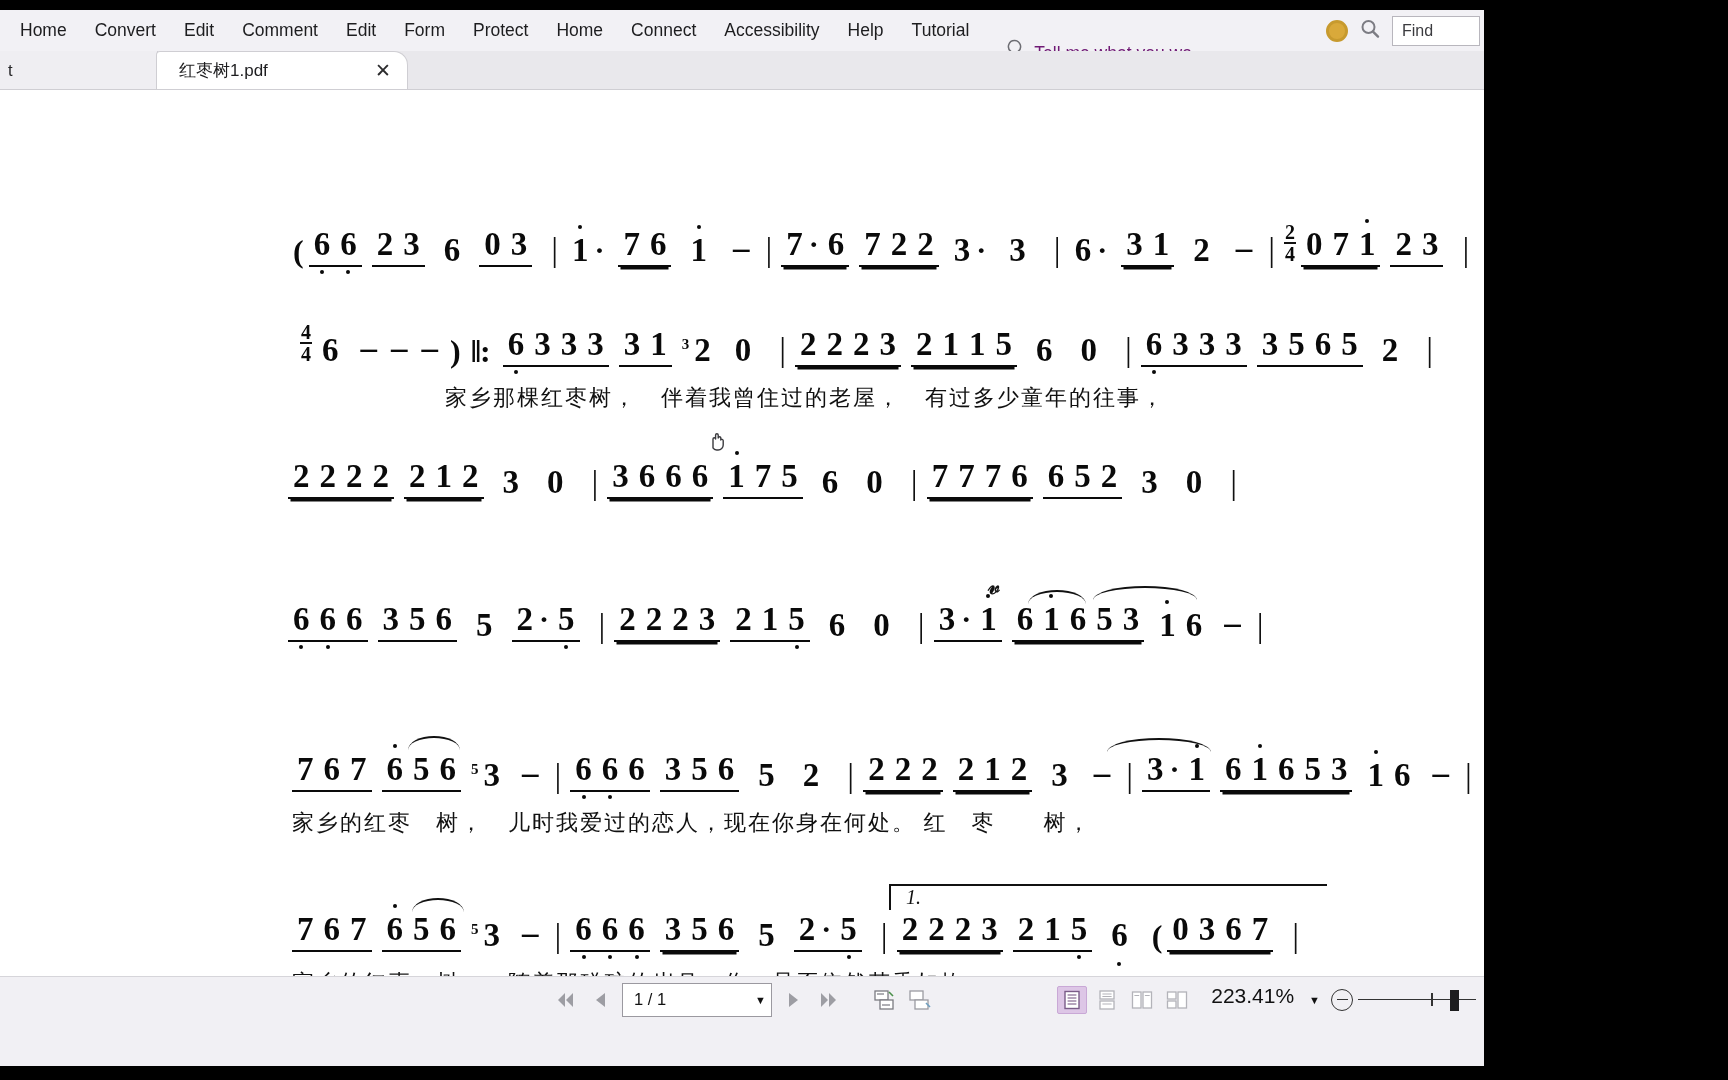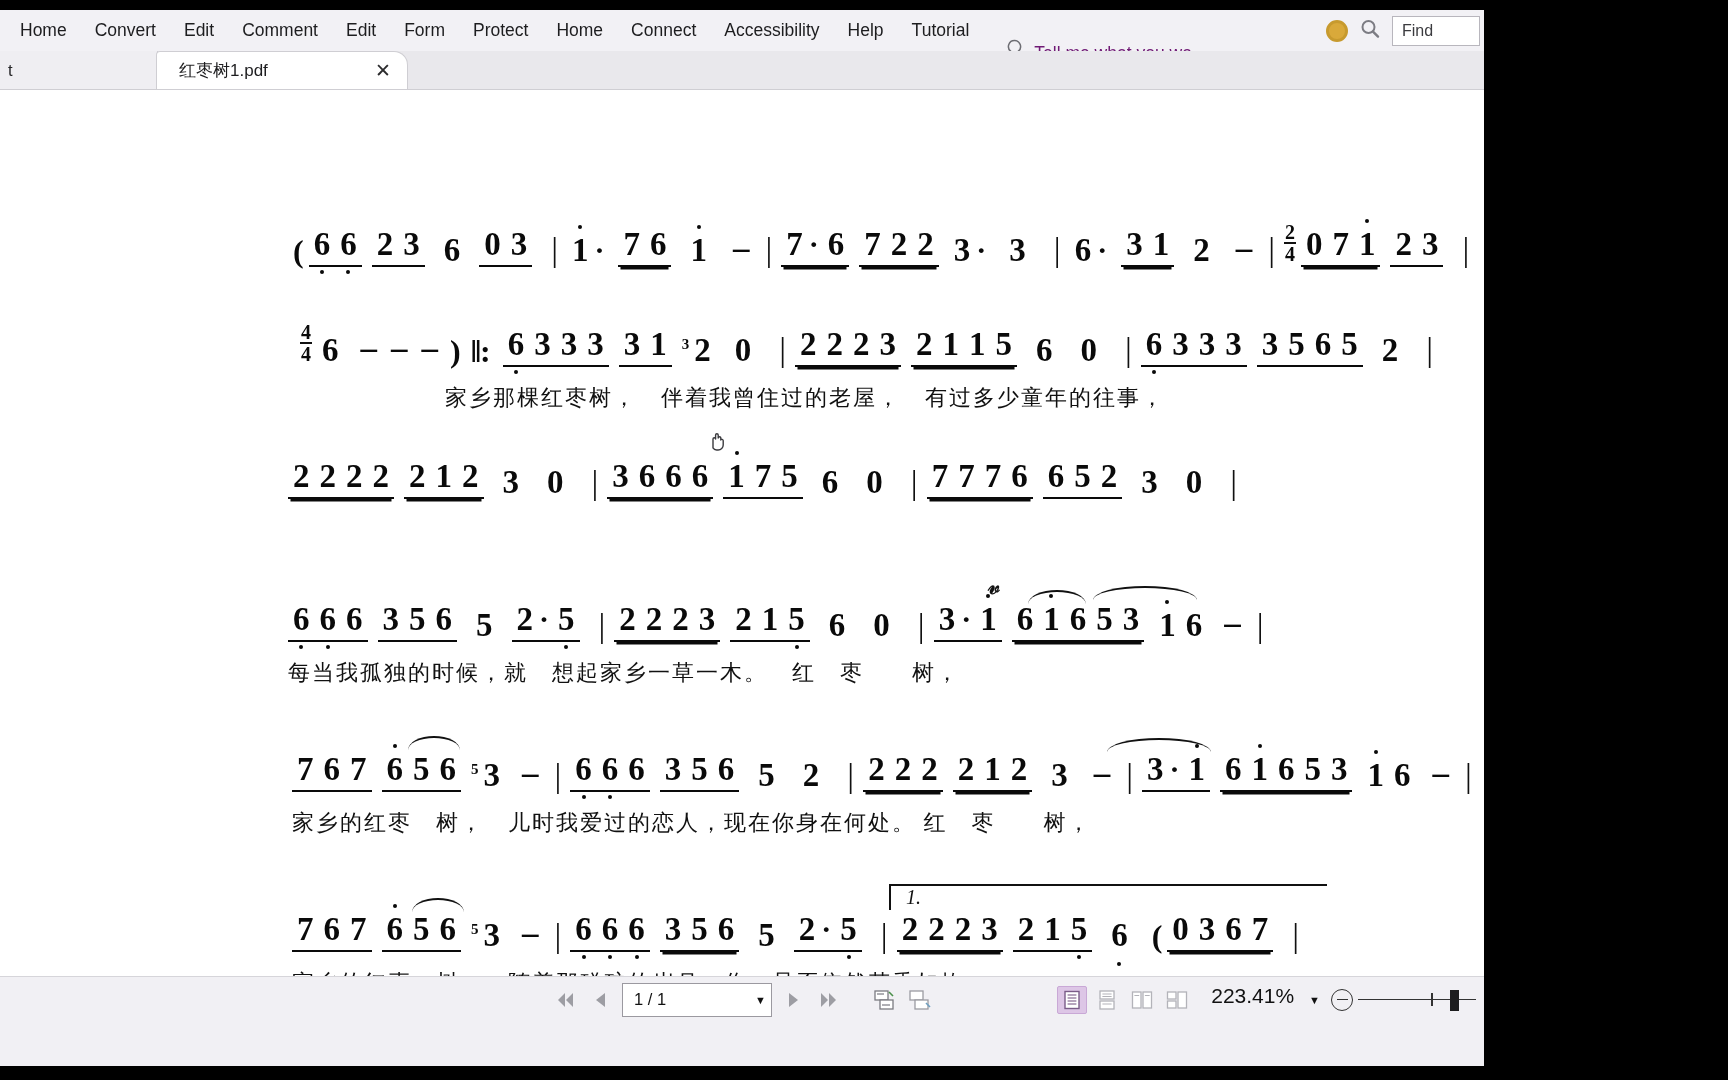--- a/index.html
+++ b/index.html
@@ -693,21 +693,20 @@
                 <span class="n">5</span>
                 <span class="n">3</span>
             </span>
             <span class="grp">
                 <span class="n dot-hi">1</span>
                 <span class="n">6</span>
               </span>
             <span class="dash">–</span>
             <span class="bar">|</span>
           </div>
-          <div class="lyrics" style="margin-top:16px; margin-left:0px;">每当我孤独的时候，就　想起家乡一草一木。　红　枣　　树，</div>
         </div>
 
         <div class="stave" style="left:292px; top:662px;">
           <div class="slur" style="left:116px; top:-16px; width:52px;"></div>
           <div class="slur" style="left:815px; top:-14px; width:104px;"></div>
           <div class="notes">
             <span class="grp b1">
               <span class="n">7</span>
                 <span class="n">6</span>
                 <span class="n">7</span>

